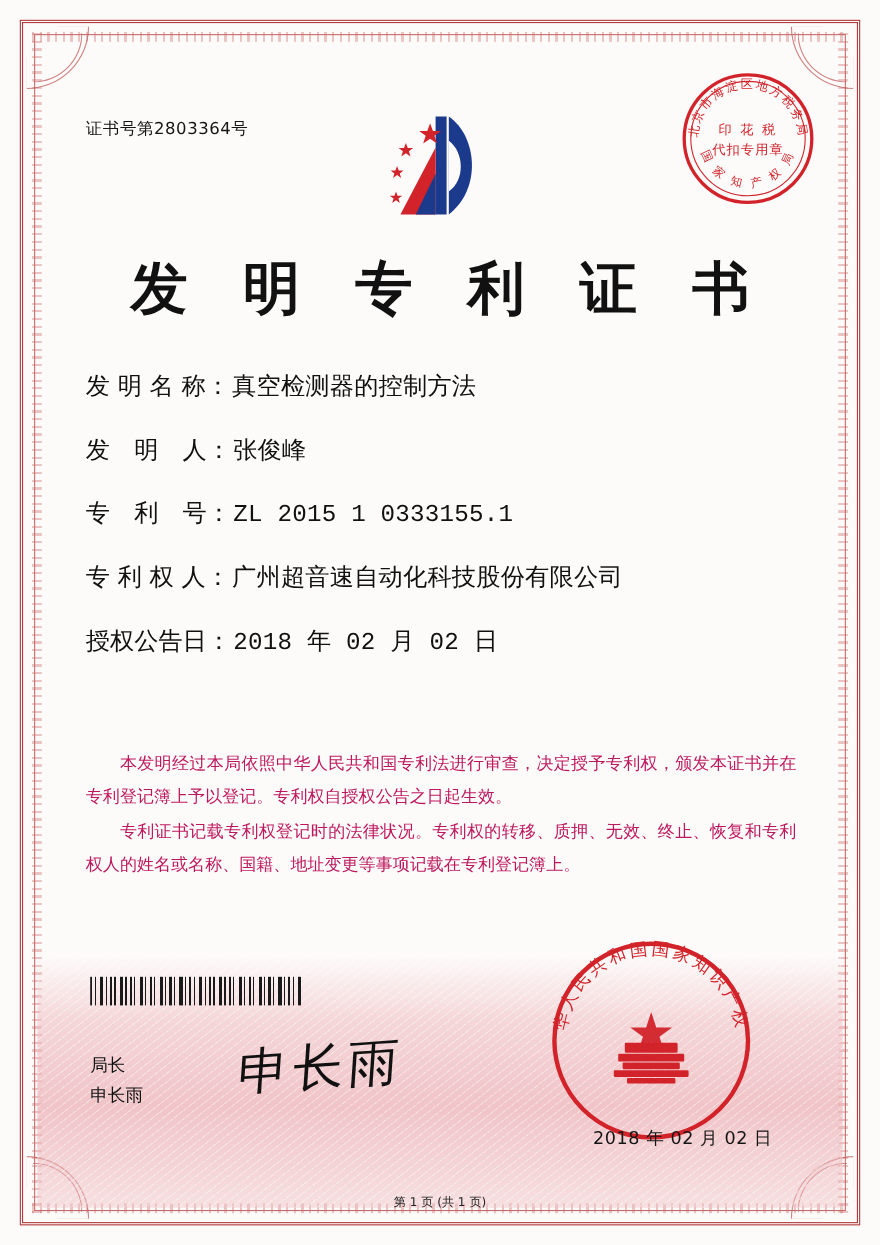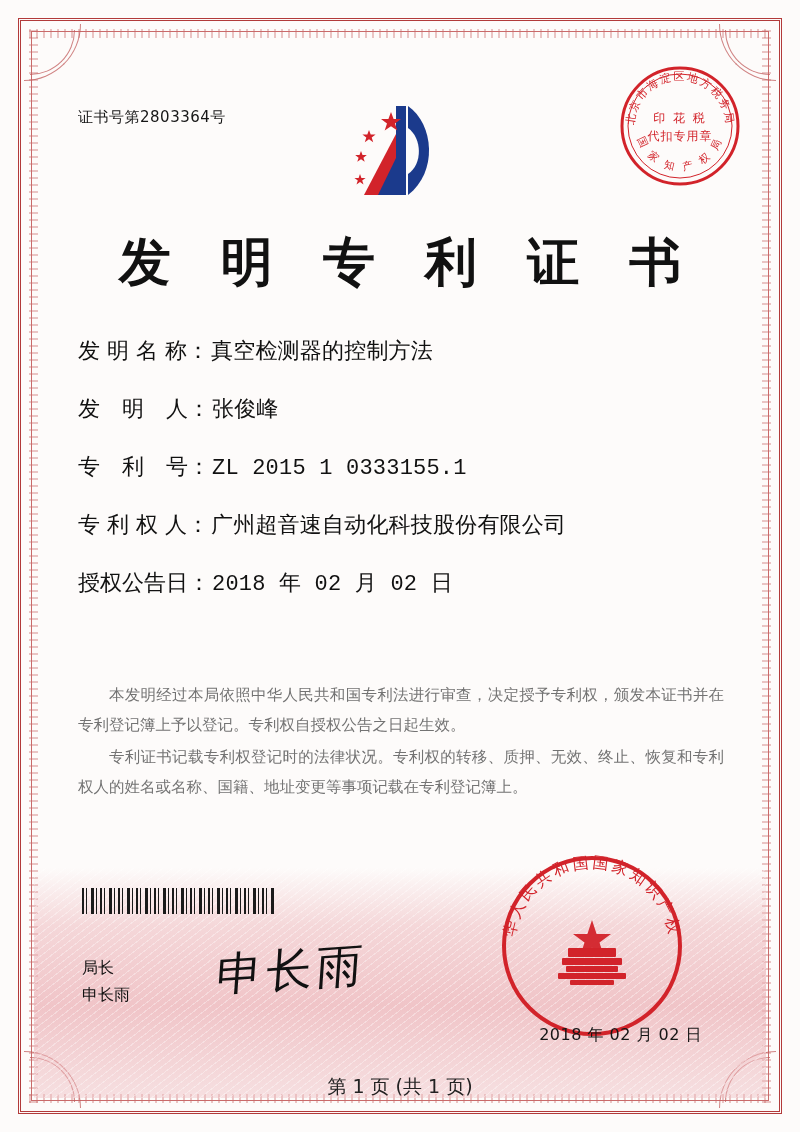--- a/index.html
+++ b/index.html
@@ -151,24 +151,24 @@
     margin-left: 2px;
     letter-spacing: .2px;
     font-family: Liberation Mono, monospace;
   }
 
   
   .paras {
     position: absolute;
     left: 78px; top: 680px;
     width: 646px;
-    font-family: Liberation Serif, serif;
+    font-family: Liberation Mono, monospace;
     font-size: 15.5px;
     line-height: 30px;
-    color: #737373;
+    color: #be185d;
     text-align: justify;
   }
   .para { text-indent: 2em; margin: 0 0 2px 0; }
 
   
   .barcode {
     position: absolute;
     left: 82px; top: 888px;
     width: 192px; height: 26px;
     background: repeating-linear-gradient(90deg,
@@ -178,21 +178,21 @@
       #1a1a1a 14px 15px, transparent 15px 18px);
   }
 
   
   .sig-label {
     position: absolute;
     left: 82px; top: 956px;
     font-size: 16px;
     line-height: 27px;
     color: #111;
-    font-family: Liberation Mono, monospace;
+    font-family: Liberation Sans, sans-serif;
   }
   .sig-hand {
     position: absolute;
     left: 216px; top: 938px;
     width: 200px; height: 70px;
     font-family: "DejaVu Serif", serif;
     font-size: 46px;
     color: #111;
     letter-spacing: 4px;
     transform: rotate(-4deg) skewX(-8deg);
@@ -214,21 +214,21 @@
     color: #151515;
     font-family: "DejaVu Sans", sans-serif;
     letter-spacing: .5px;
   }
 
   .page-footer {
     position: absolute;
     left: 0; bottom: 32px;
     width: 100%;
     text-align: center;
-    font-size: 19px;
+    font-size: 11px;
     color: #222;
     font-family: "DejaVu Sans", sans-serif;
   }
 </style>
 </head>
 <body>
 
 <div class="page">
 
   <div class="border-outer"></div>

